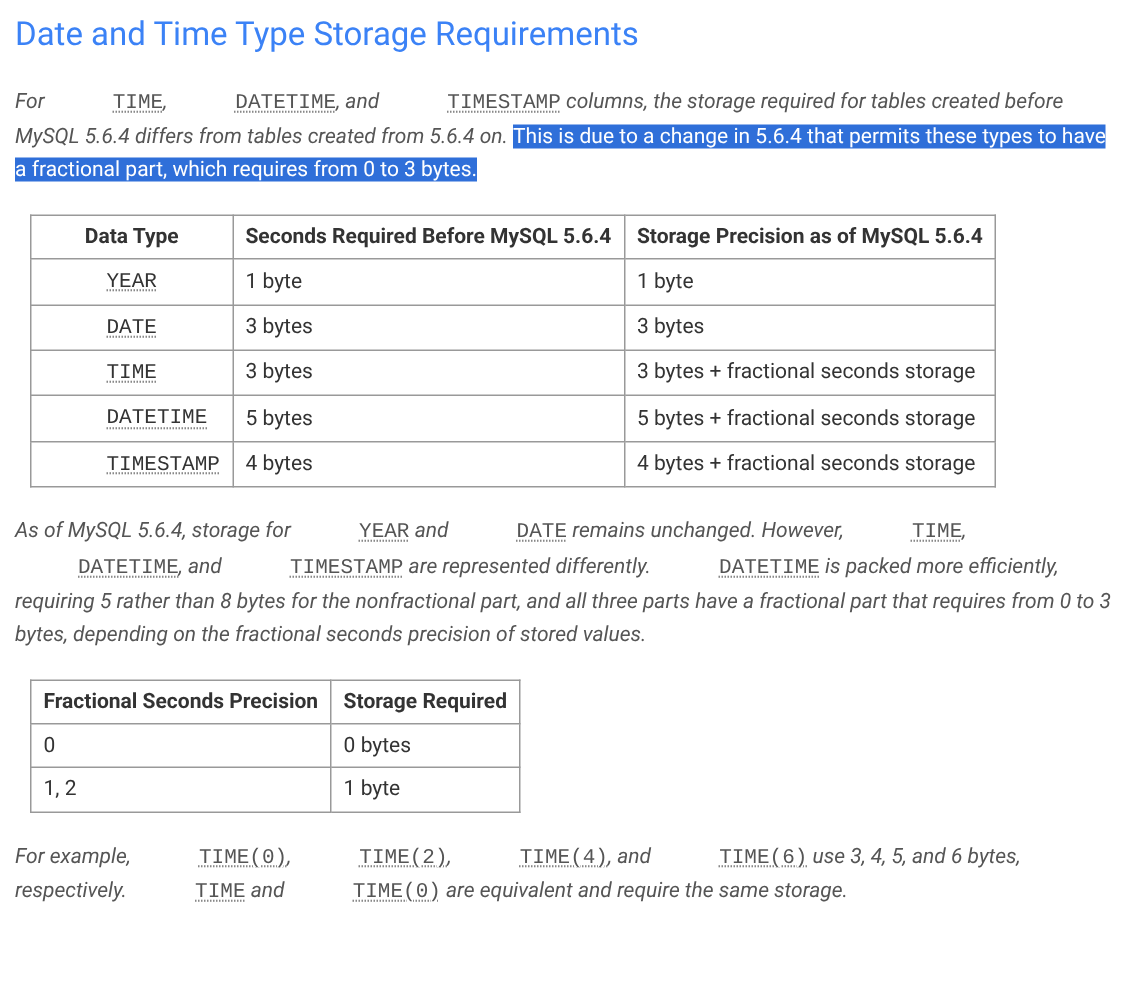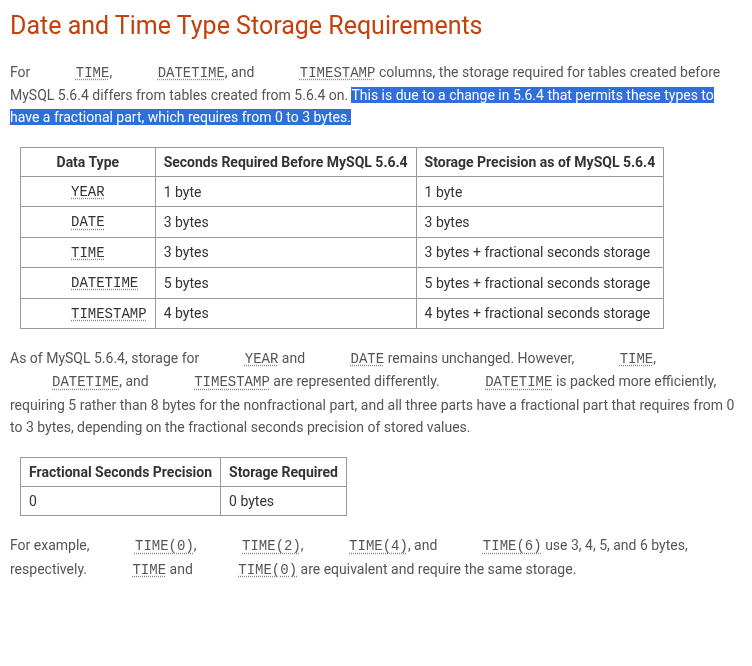--- a/index.html
+++ b/index.html
@@ -6,23 +6,23 @@
     font-family: -apple-system, BlinkMacSystemFont, "Segoe UI", Roboto, Helvetica, Arial, sans-serif;
     font-size: 14px;
     line-height: 1.6;
     color: #555;
     background: #fff;
     margin: 0;
     padding: 10px 10px 20px 10px;
     width: 732px;
   }
   h2 {
-    font-size: 25px;
+    font-size: 22px;
     font-weight: 400;
-    color: #c2410c;
+    color: #3b82f6;
     margin: 0 0 18px 0;
     line-height: 1.3;
   }
   p { margin: 0 0 18px 0; color: #555; }
   .code-literal {
     font-family: Liberation Mono, monospace;
     text-decoration: underline dotted #888;
     text-underline-offset: 2px;
     margin-left: 42px;
   }
@@ -40,21 +40,21 @@
     text-align: left;
     font-size: 14px;
     color: #333;
   }
   th {
     font-weight: 700;
     text-align: center;
     color: #333;
     background: #fff;
   }
-  .blk { display: inline; }
+  .blk { display: inline; font-style: italic; }
 </style>
 </head>
 <body>
 
 <h2>Date and Time Type Storage Requirements</h2>
 
 <p>
   <span class="blk">For </span>
   <span class="code-literal">TIME</span><span class="blk">, </span>
   <span class="code-literal">DATETIME</span><span class="blk">, and </span>
@@ -115,20 +115,24 @@
     <tr>
       <th>Fractional Seconds Precision</th>
       <th>Storage Required</th>
     </tr>
   </thead>
   <tbody>
     <tr>
       <td>0</td>
       <td>0 bytes</td>
     </tr>
+    <tr>
+      <td>1, 2</td>
+      <td>1 byte</td>
+    </tr>
   </tbody>
 </table>
 
 <p>
   <span class="blk">For example, </span>
   <span class="code-literal">TIME(0)</span><span class="blk">, </span>
   <span class="code-literal">TIME(2)</span><span class="blk">, </span>
   <span class="code-literal">TIME(4)</span><span class="blk">, and </span>
   <span class="code-literal">TIME(6)</span><span class="blk"> use 3, 4, 5, and 6 bytes, respectively. </span>
   <span class="code-literal">TIME</span><span class="blk"> and </span>

